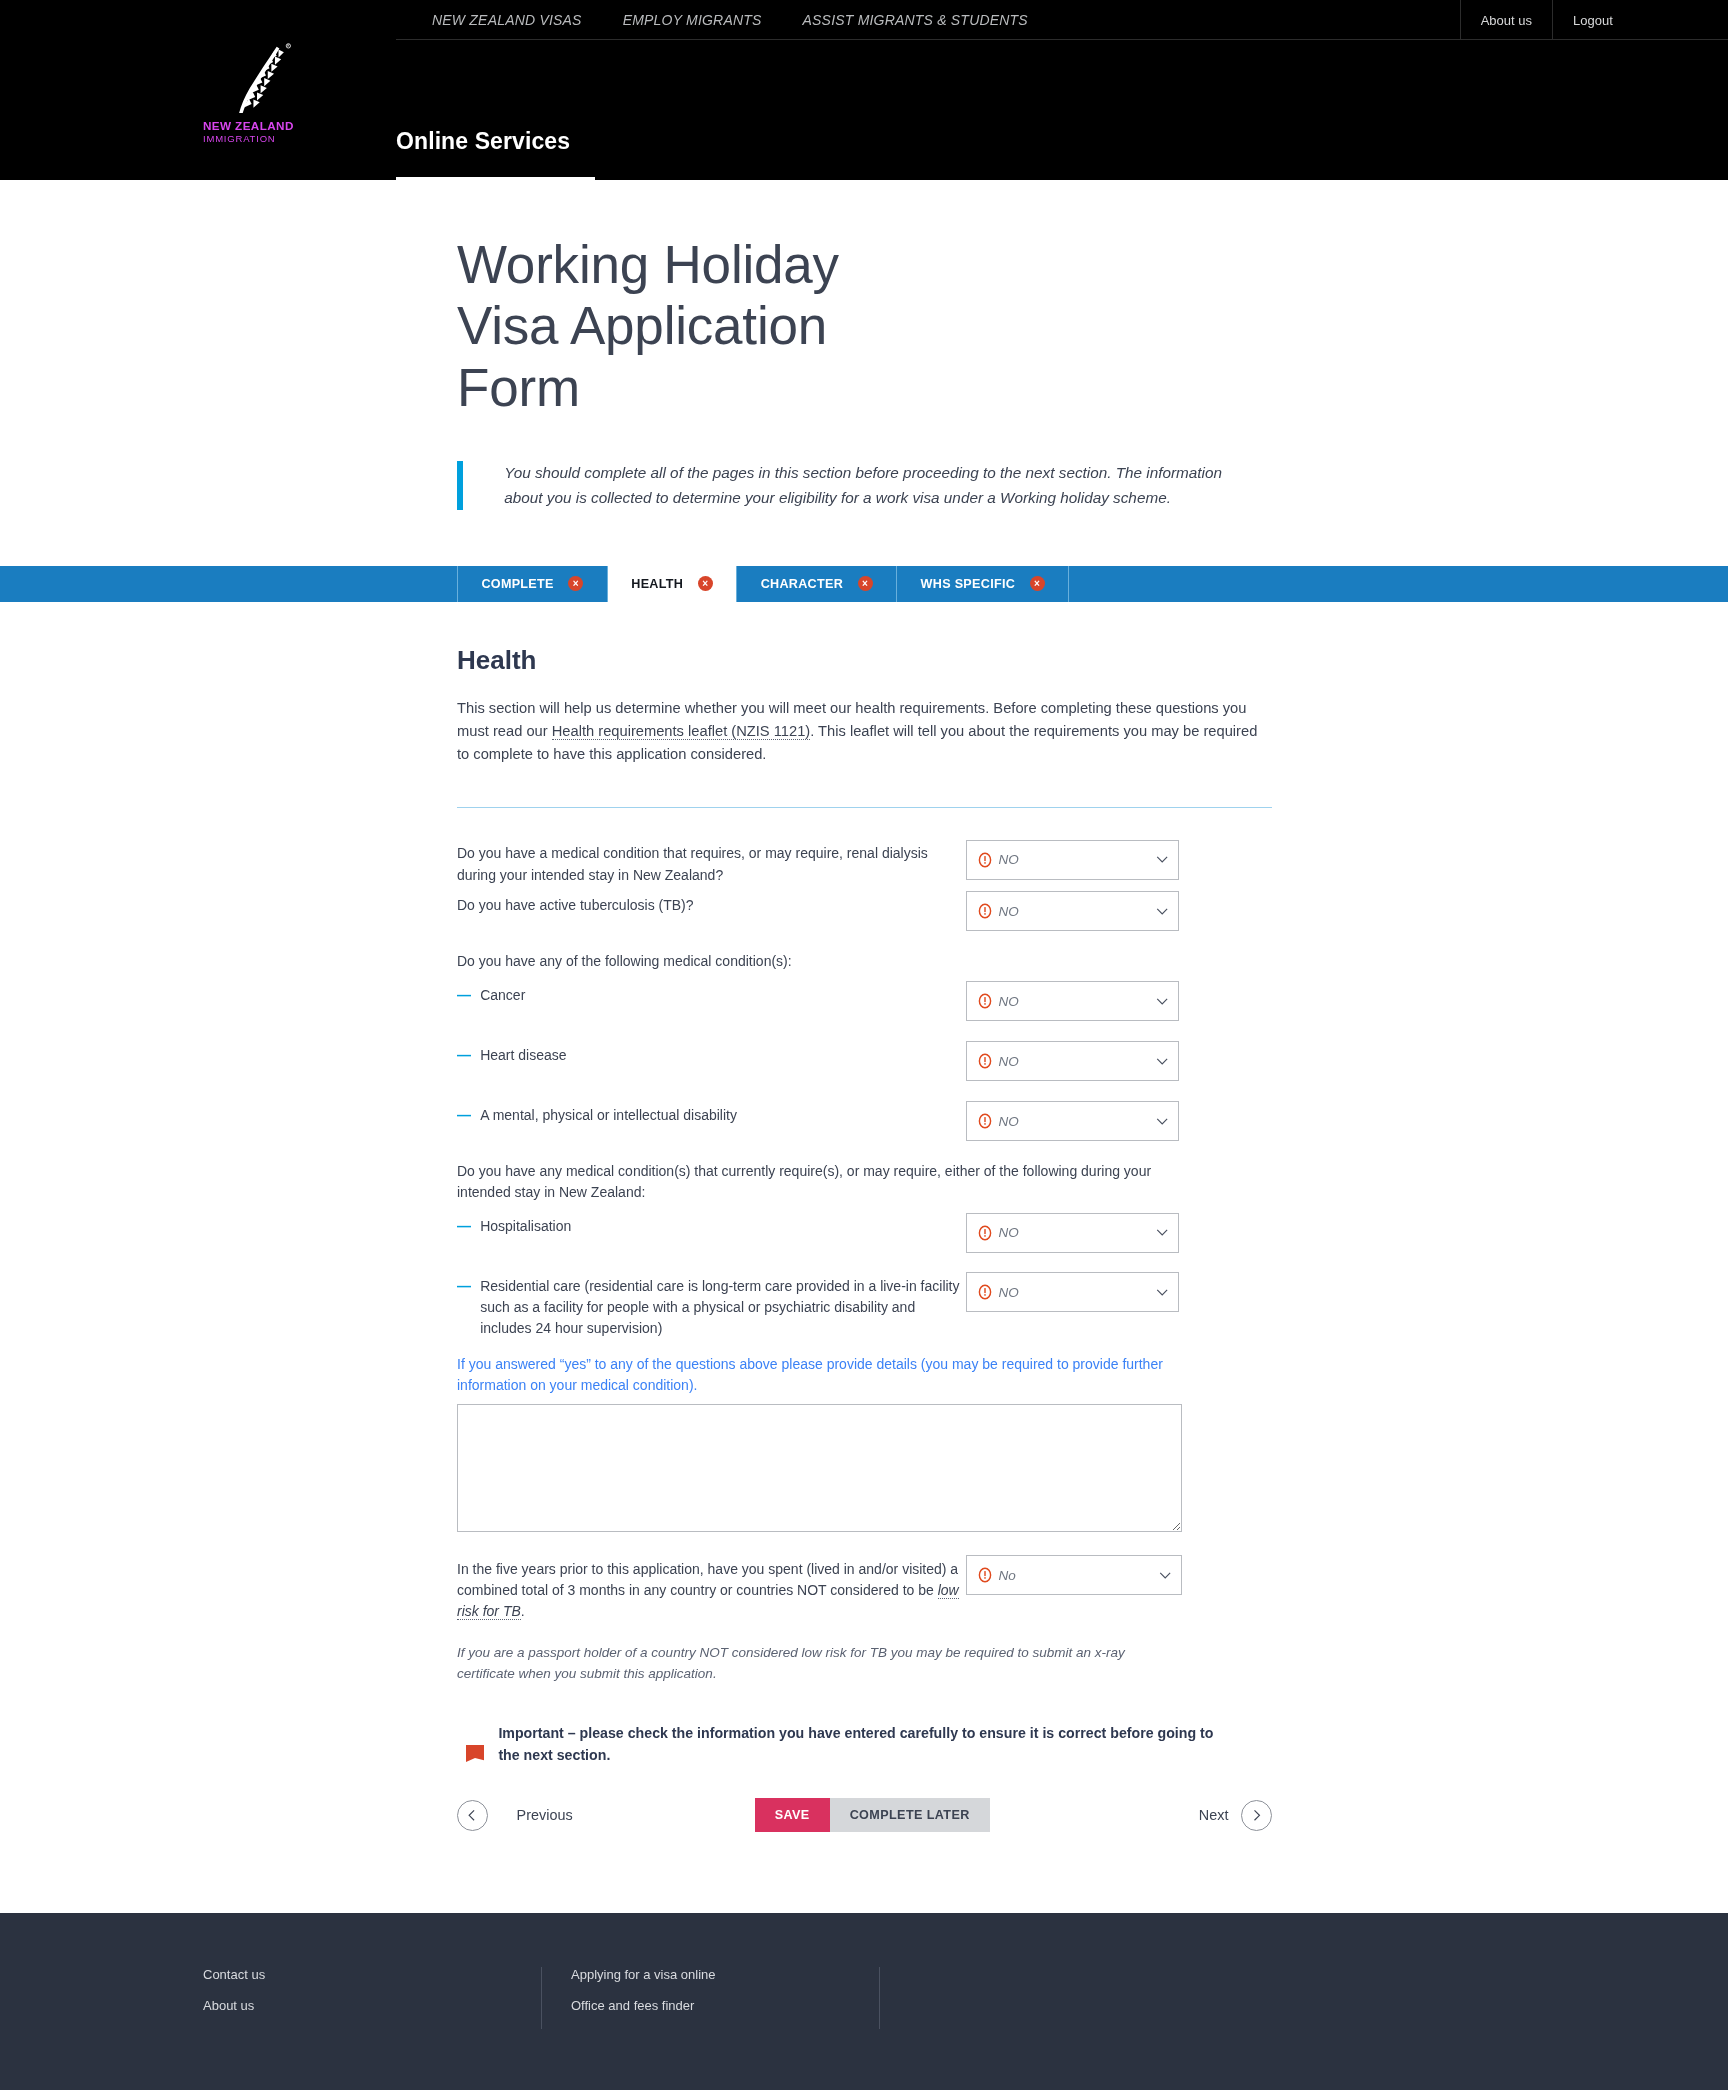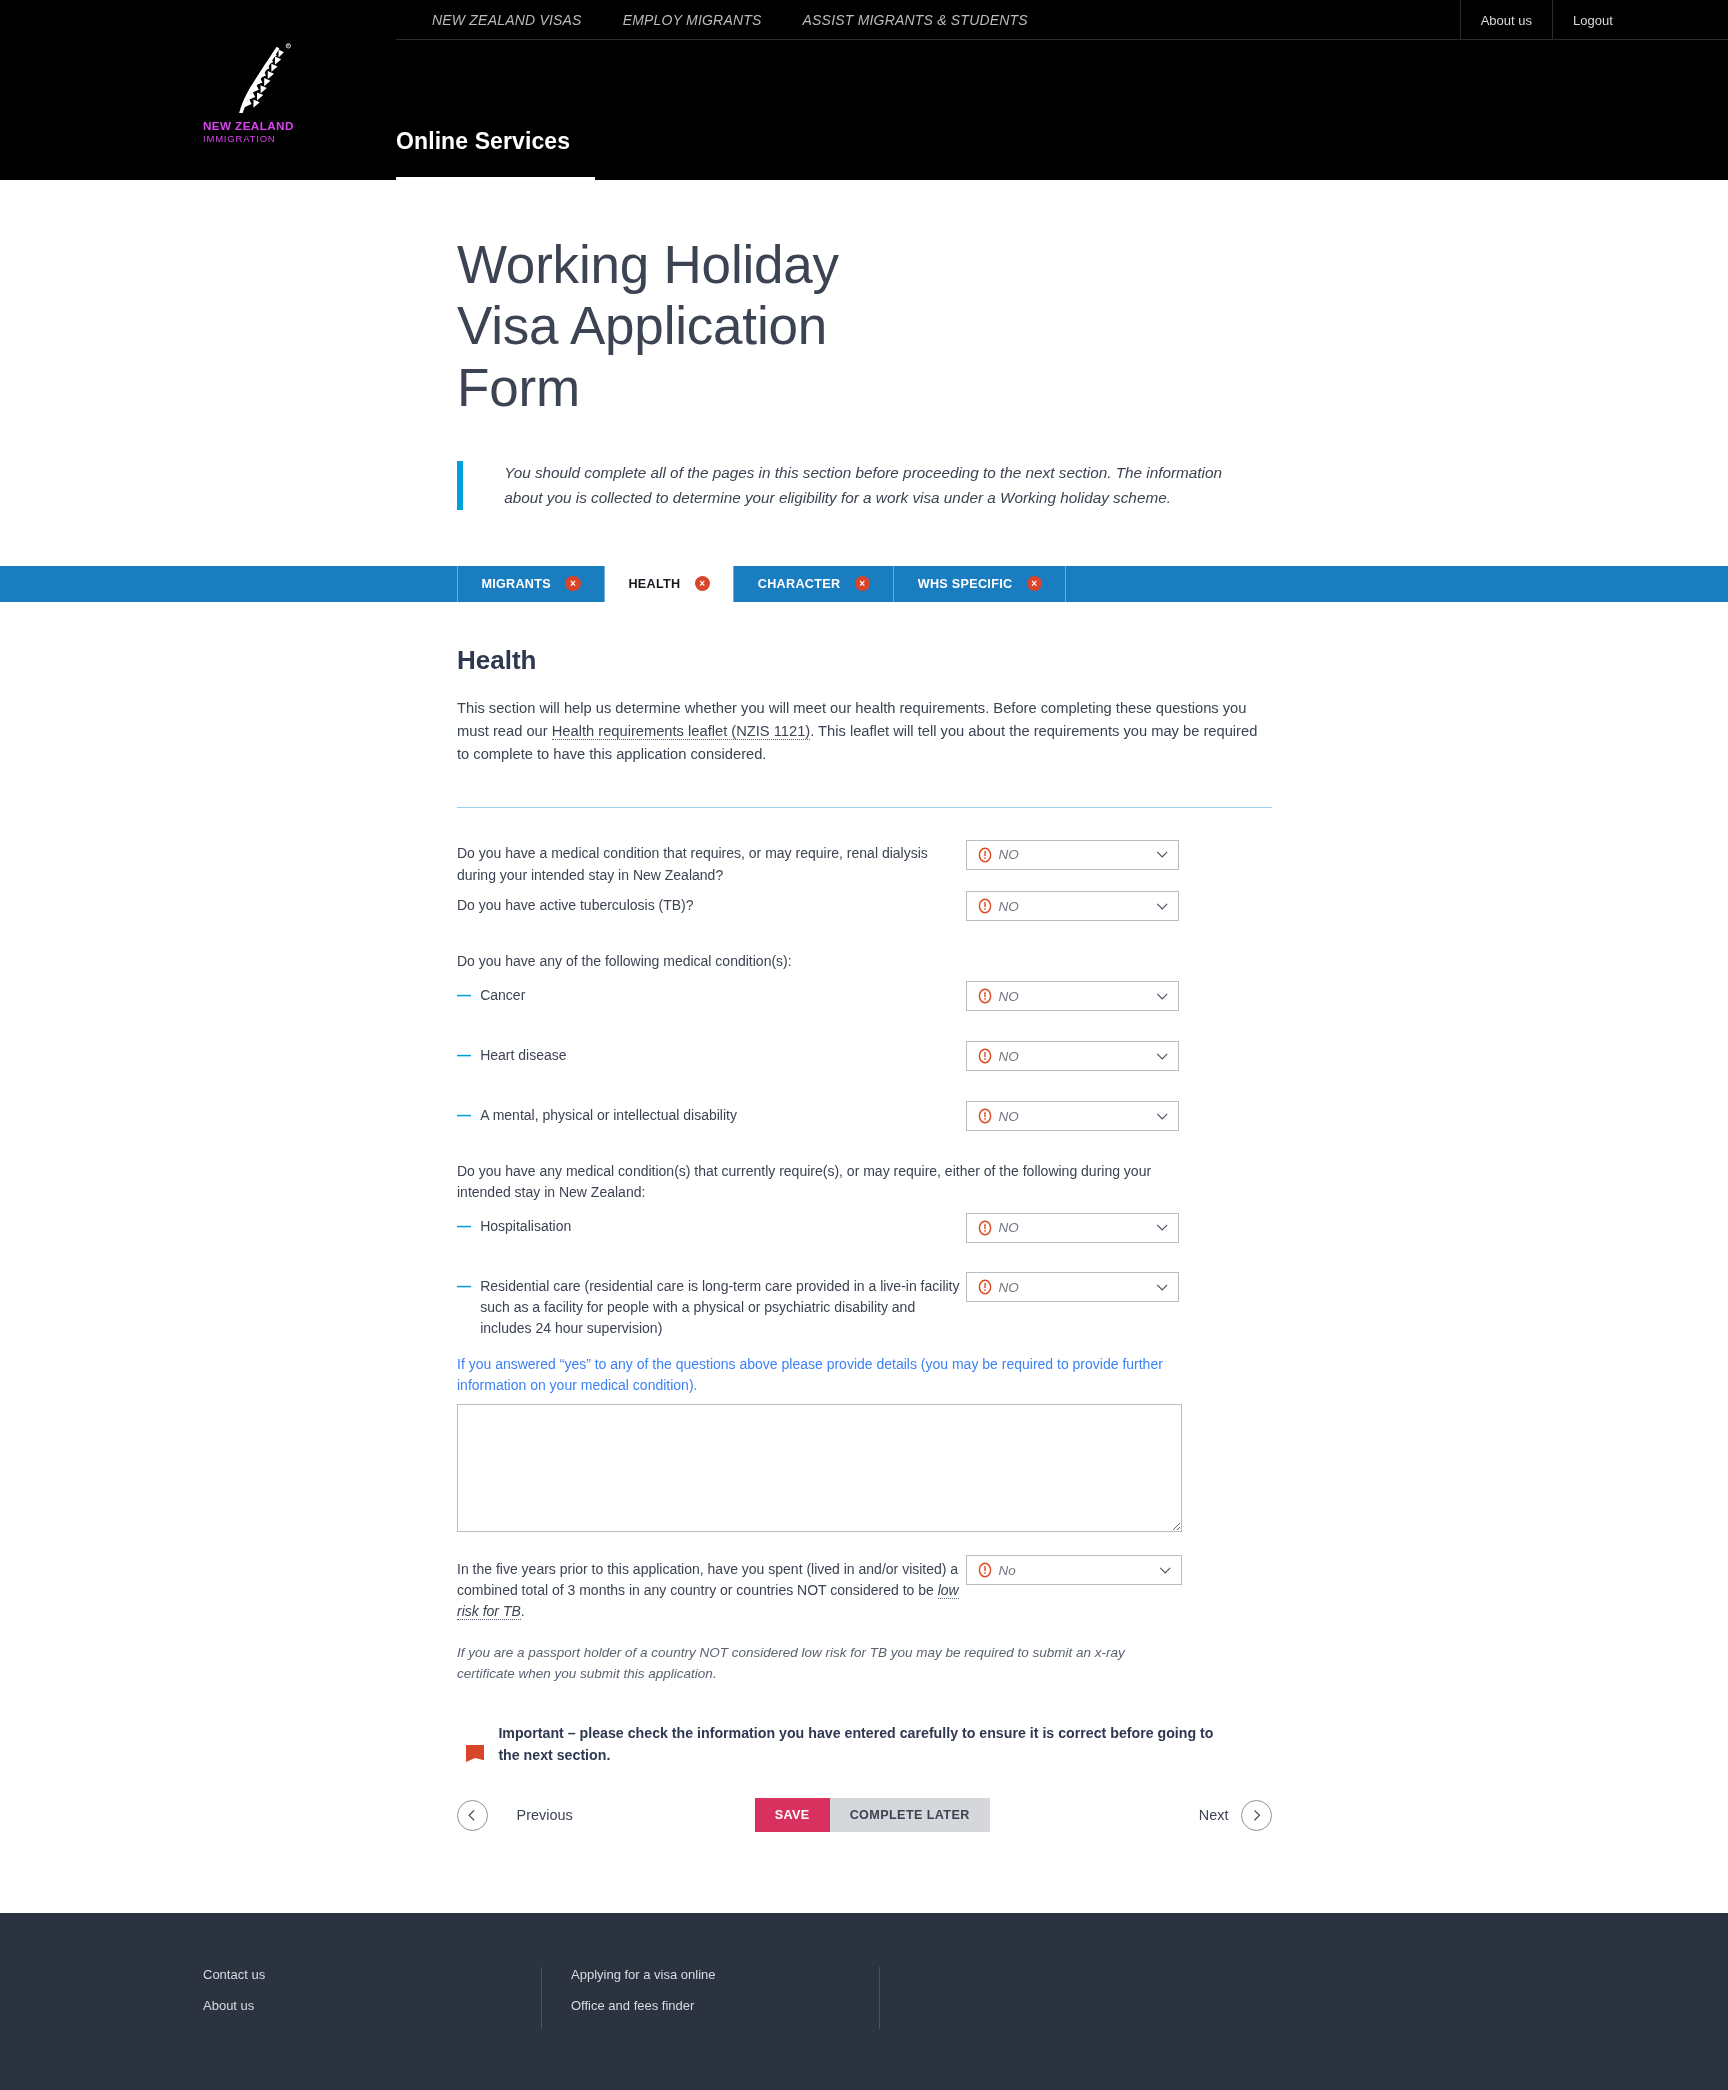--- a/index.html
+++ b/index.html
@@ -204,21 +204,21 @@
     flex:0 0 16px;
     margin-right:7.2px;
     font-size:14px;
     line-height:1.52;
   }
   .bullet-text { flex:1; }
   .qfield { flex:1; padding-top:0; }
 
   .select {
     width:213px;
-    height:30px;
+    height:40px;
     border:0.9px solid #b9bcc1;
     background:#ffffff;
     display:flex;
     align-items:center;
     padding:0 9px 0 10px;
     cursor:pointer;
     position:relative;
   }
   .select.wide { width:216px; }
   .warn-icon { flex:0 0 16px; margin-right:5.4px; display:block; }
@@ -402,21 +402,21 @@
     <h1 class="page-title">Working Holiday Visa Application Form</h1>
     <div class="intro">
       <div class="intro-bar"></div>
       <div class="intro-text">You should complete all of the pages in this section before proceeding to the next section. The information about you is collected to determine your eligibility for a work visa under a Working holiday scheme.</div>
     </div>
   </div>
 </div>
 
 <div class="tabstrip">
   <div class="tab">
-    <span>MIGRANTS</span>
+    <span>COMPLETE</span>
     <span class="errdot">×</span>
   </div>
   <div class="tab active">
     <span>HEALTH</span>
     <span class="errdot">×</span>
   </div>
   <div class="tab">
     <span>CHARACTER</span>
     <span class="errdot">×</span>
   </div>

